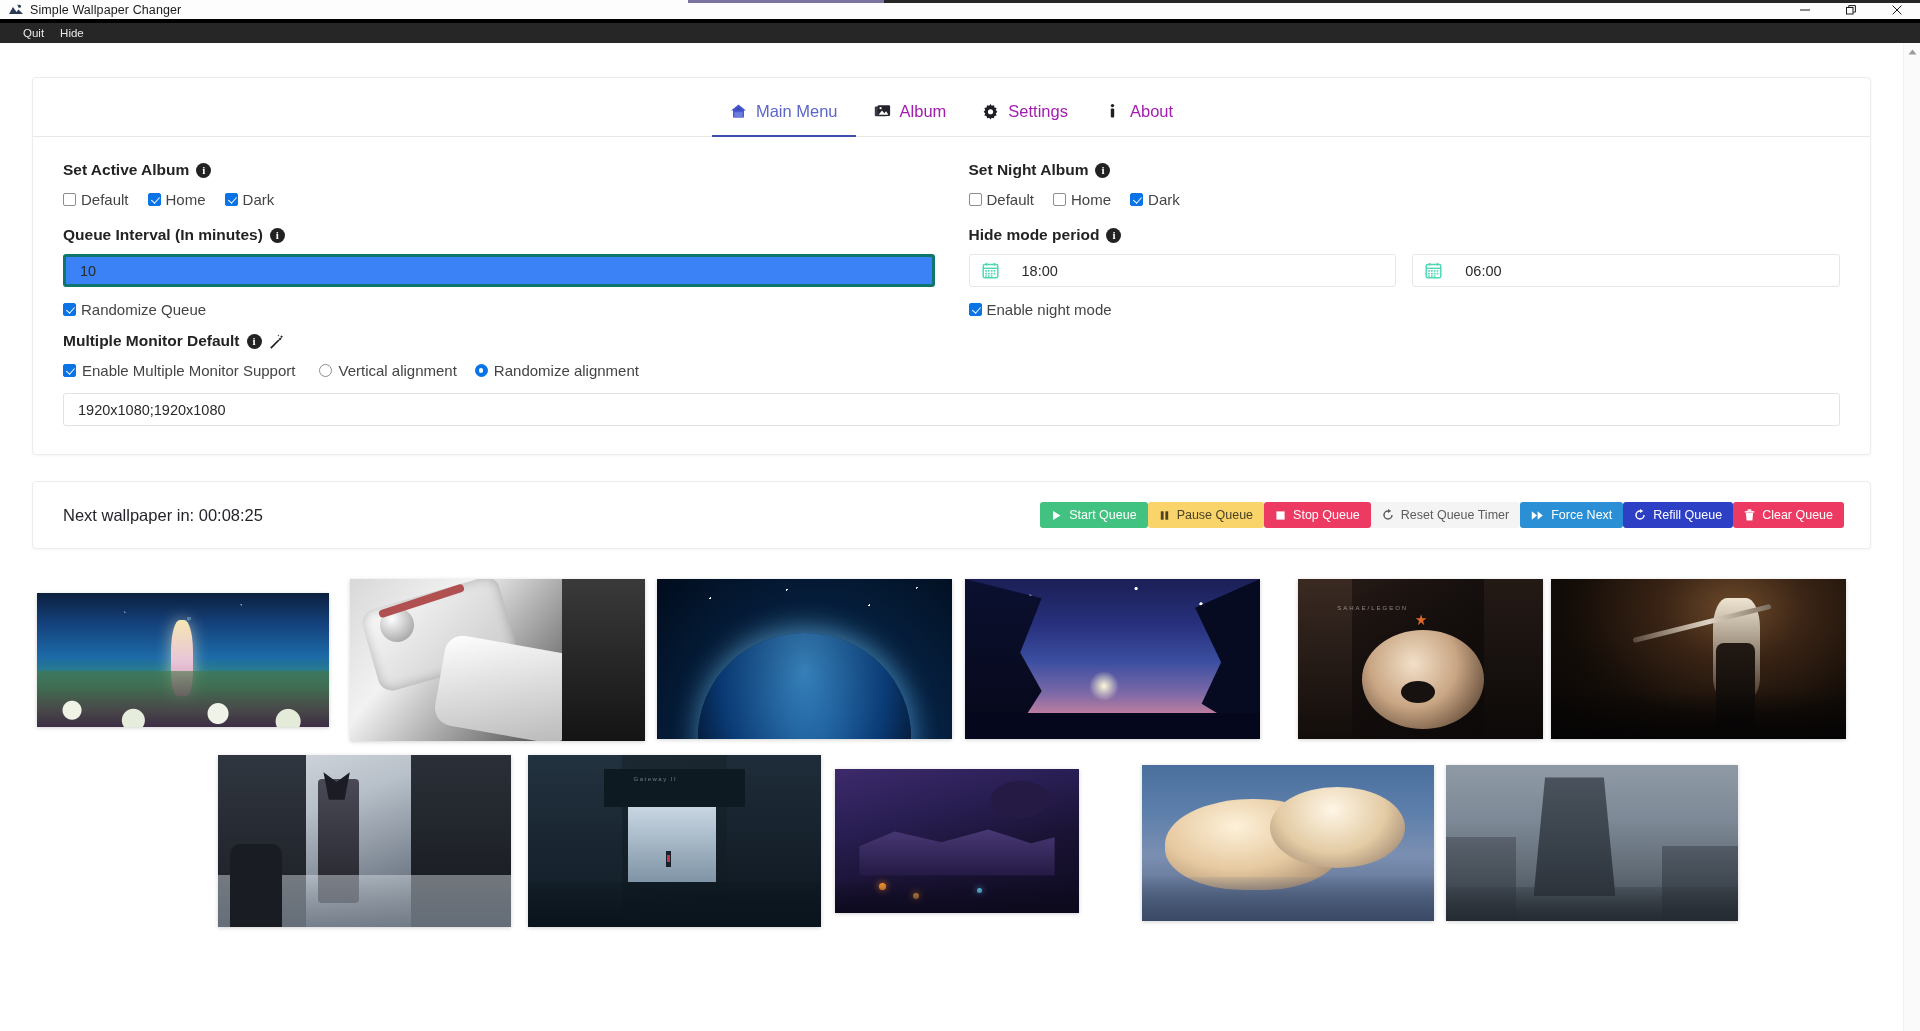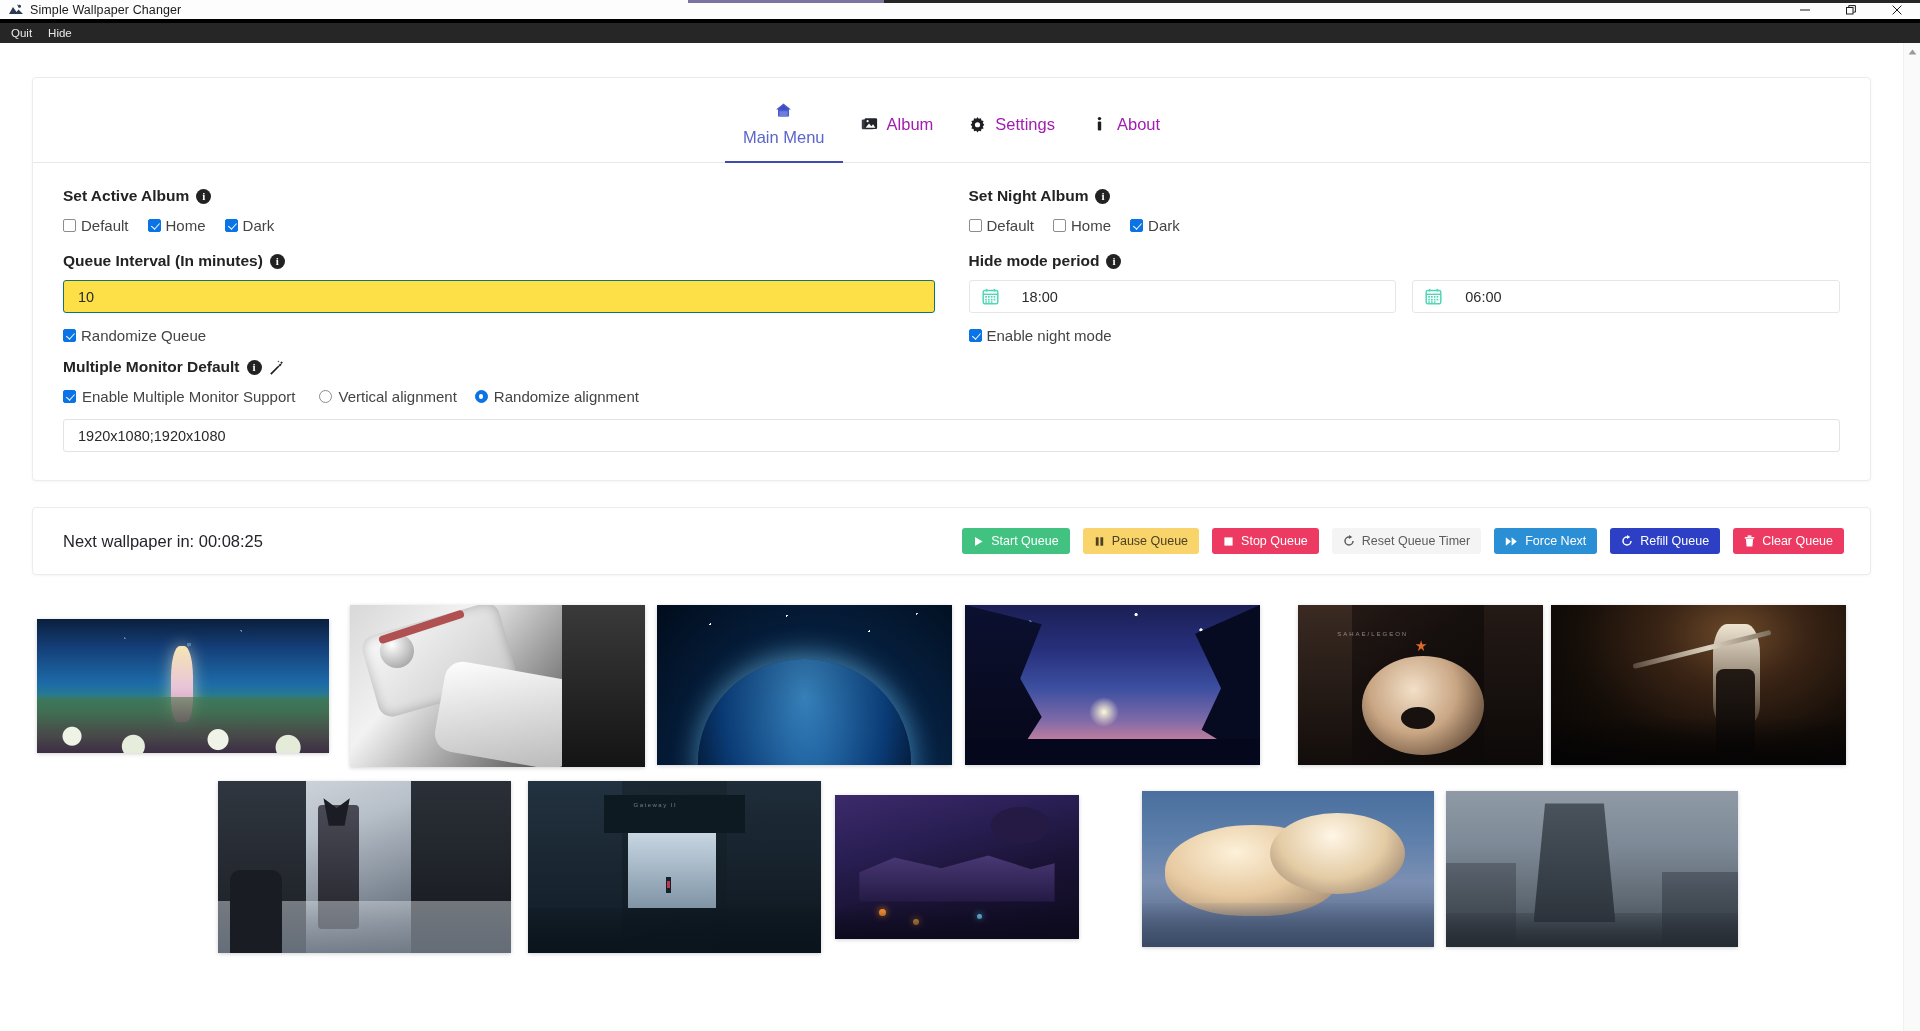--- a/index.html
+++ b/index.html
@@ -54,21 +54,21 @@
     display: flex; align-items: center; justify-content: center;
     color: #1b1b1b;
   }
 
   
   .menubar {
     height: 20px;
     background: #262626;
     display: flex;
     align-items: center;
-    padding-left: 4px;
+    padding-left: 16px;
     gap: 2px;
   }
   .menu-item {
     color: #e9e9e9;
     font-size: 11.5px;
     padding: 2px 7px;
     line-height: 14px;
     white-space: nowrap;
   }
 
@@ -129,21 +129,21 @@
     display: flex;
     align-items: center;
     gap: 9px;
     padding: 24px 18px 15px 18px;
     font-size: 16.5px;
     color: #a21caf;
     position: relative;
     cursor: pointer;
     white-space: nowrap;
   }
-  .tab.active { color: #5b66c8; flex-direction: column; }
+  .tab.active { color: #5b66c8; }
   .tab.active::after {
     content: "";
     position: absolute;
     left: 0; right: 0; bottom: -1px;
     height: 2px;
     background: #3f4cad;
   }
   .tab .tico { display: flex; align-items: center; }
 
   
@@ -232,23 +232,23 @@
     position: absolute;
     left: 3.4px; top: 3.4px;
     width: 4.2px; height: 4.2px;
     border-radius: 50%;
     background: #fff;
   }
 
   .txt-input {
     width: 100%;
     height: 33px;
-    border: 1px solid #0f766e;
+    border: 3px solid #0f766e;
     border-radius: 3px;
-    background: #fde047;
+    background: #3b82f6;
     font-size: 14.5px;
     color: #2a2a2a;
     padding: 0 14px;
     font-family: "Liberation Sans", sans-serif;
     outline: none;
     margin-bottom: 14px;
   }
 
   .time-row {
     display: flex;
@@ -307,21 +307,20 @@
     padding: 0 26px 0 30px;
   }
   .next-text {
     font-size: 16.5px;
     color: #24242c;
     white-space: nowrap;
   }
   .btn-group {
     margin-left: auto;
     display: flex;
-    gap: 13px;
   }
   .qbtn {
     display: flex;
     align-items: center;
     gap: 7px;
     height: 26px;
     padding: 0 11px;
     border-radius: 3px;
     border: none;
     font-size: 12.5px;

